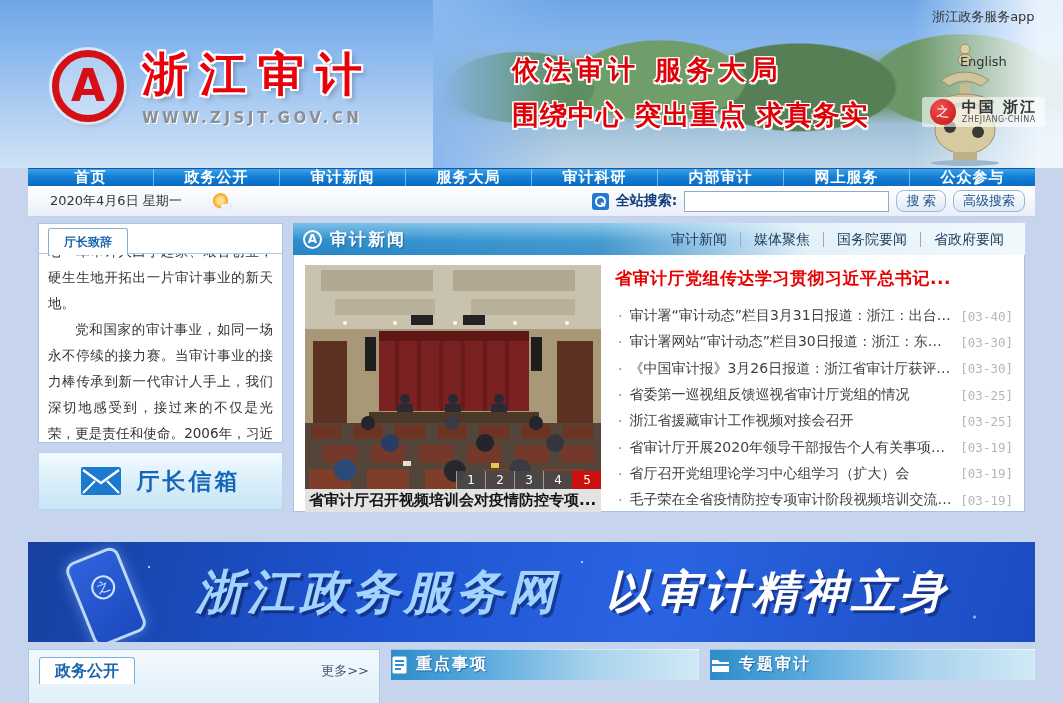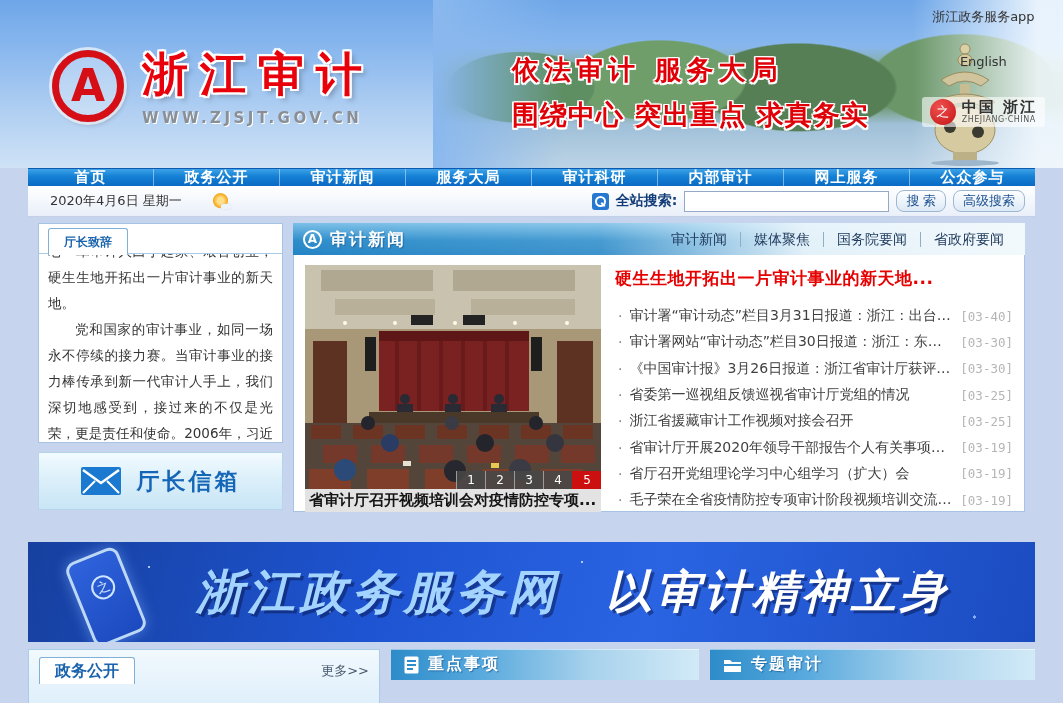--- a/index.html
+++ b/index.html
@@ -129,21 +129,21 @@
     text-shadow:3px 3px 0 rgba(8,22,80,.5); }
 
   
   .bottomrow { margin:0 28px; display:flex; gap:11px; height:62px; }
   .b-left { width:352px; flex:none; border:1px solid #a9cce8; background:linear-gradient(180deg,#f2f9fe,#ddeefa);
     padding:3px 10px 0; display:flex; align-items:flex-start; }
   .b-left .tab { font-size:16px; }
   .more { margin-left:auto; margin-top:9px; font-size:13px; color:#46566a; cursor:pointer; }
   .b-mid { flex:1; }
   .b-right { width:325px; flex:none; }
-  .b-head { height:31px; display:flex; align-items:center; gap:9px; padding-left:13px; cursor:pointer;
+  .b-head { height:31px; display:flex; align-items:center; gap:9px; padding-left:1px; cursor:pointer;
     background:linear-gradient(90deg,#2d8cc9 0%,#56a8dd 28%,#a8d2ec 65%,#d2eaf7 100%); box-shadow:inset 0 1px 0 rgba(255,255,255,.5); }
   .b-title { color:#fff; font-size:16px; font-weight:bold; letter-spacing:2px; text-shadow:1px 1px 1px rgba(0,60,120,.5); }
 </style>
 </head>
 <body>
 
 <div class="page">
 
   <div class="header">
     <div class="scene">
@@ -321,21 +321,21 @@
               <span class="pg">2</span>
               <span class="pg">3</span>
               <span class="pg">4</span>
               <span class="pg active">5</span>
             </div>
           </div>
           <div class="caption">省审计厅召开视频培训会对疫情防控专项...</div>
         </div>
 
         <div class="news-col">
-          <div class="headline">硬生生地开拓出一片审计事业的新天地...</div>
+          <div class="headline">省审计厅党组传达学习贯彻习近平总书记...</div>
           <ul class="news-list">
             <li class="news-row">
                 <span class="bullet">·</span>
                 <span class="n-title">审计署“审计动态”栏目3月31日报道：浙江：出台意...</span>
                 <span class="n-date">[03-40]</span>
               </li>
             <li class="news-row">
                 <span class="bullet">·</span>
                 <span class="n-title">审计署网站“审计动态”栏目30日报道：浙江：东西部...</span>
                 <span class="n-date">[03-30]</span>

